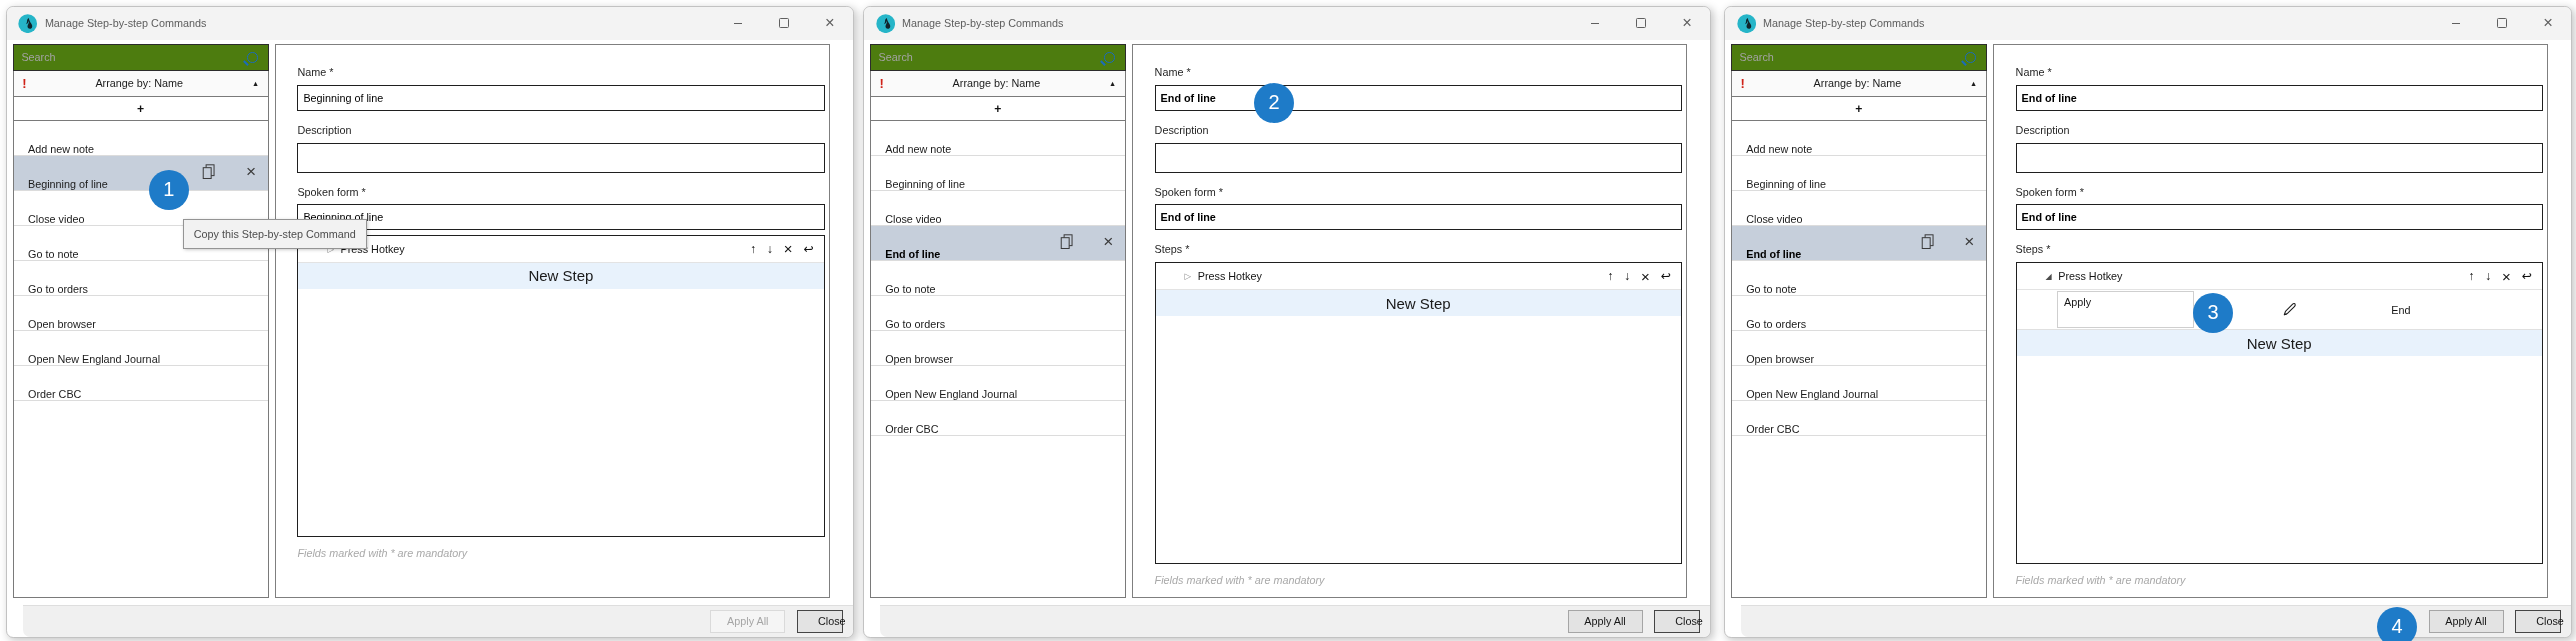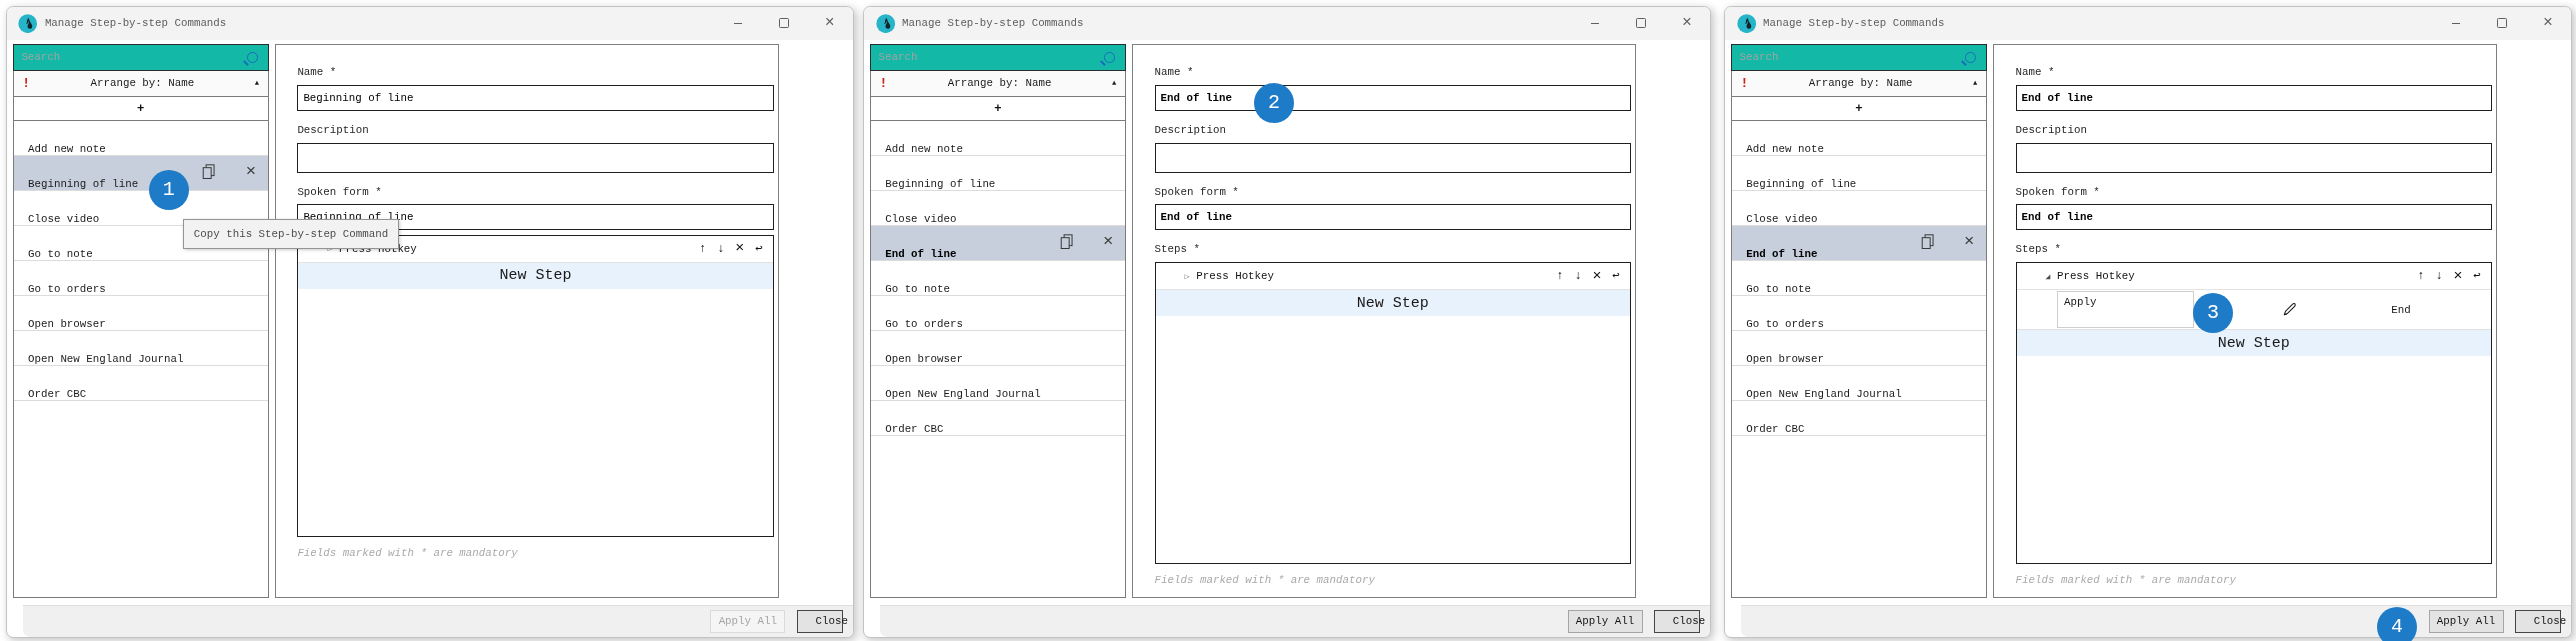--- a/index.html
+++ b/index.html
@@ -1,31 +1,31 @@
 <!DOCTYPE html>
 <html style="font-size:11.5px"><head>
 <meta charset="utf-8">
 <style>
   html,body{margin:0;padding:0;background:#ffffff;width:2576px;height:641px;overflow:hidden;
     font-family:"Liberation Sans","DejaVu Sans",sans-serif;-webkit-font-smoothing:antialiased;}
   .window{position:absolute;top:5.8px;width:846px;height:630px;background:#fff;border:0.7px solid #c2c2c2;
-    border-radius:7.2px;box-shadow:2.2px 2.2px 8.6px rgba(0,0,0,.22);font-family:Liberation Mono, monospace;}
+    border-radius:7.2px;box-shadow:2.2px 2.2px 8.6px rgba(0,0,0,.22);}
   
   .titlebar{position:absolute;left:0;top:0;right:0;height:33px;background:#f3f3f3;
     border-radius:7.2px 7.2px 0 0;display:flex;align-items:center;padding-left:11.5px;box-sizing:border-box;}
   .app-icon{width:19.4px;height:19.4px;flex:0 0 19.4px;}
   .title{margin-left:7.2px;font-size:10.8px;color:#5d5d5d;}
   .win-controls{margin-left:auto;display:flex;height:100%;}
   .win-btn{width:46px;height:100%;display:flex;align-items:center;justify-content:center;color:#5f5f5f;}
   .min-glyph{width:8.6px;border-top:1px solid #5f5f5f;display:inline-block;}
   .max-glyph{width:8px;height:8px;border:1px solid #5f5f5f;border-radius:1.4px;display:inline-block;}
   .win-btn.close{font-size:16.5px;font-weight:300;padding-bottom:2.2px;box-sizing:border-box;}
   
   .sidebar{position:absolute;left:5.8px;top:37px;width:256px;height:554px;display:flex;flex-direction:column;box-sizing:border-box;}
-  .search-box{height:27px;box-sizing:border-box;border:1.4px solid #2c2c2c;background:#14b8a6;display:flex;align-items:center;padding:0 7.2px 0 5.8px;}
+  .search-box{height:27px;box-sizing:border-box;border:1.4px solid #2c2c2c;background:#4d7c0f;display:flex;align-items:center;padding:0 7.2px 0 5.8px;}
   .search-input{flex:1;border:none;outline:none;font-size:10.8px;color:#222;font-family:inherit;background:transparent;}
   .search-input::placeholder{color:#a3a3a3;}
   .mag{position:relative;width:8.6px;height:8.6px;border:1.9px solid #1a6bbd;border-radius:50%;margin-right:2.9px;}
   .mag::after{content:"";position:absolute;width:5.8px;height:1.9px;background:#1a6bbd;left:-5px;bottom:-2.2px;transform:rotate(45deg);}
   .arrange-row{height:26px;box-sizing:border-box;border-left:0.7px solid #7a7a7a;border-right:0.7px solid #7a7a7a;
     border-bottom:0.7px solid #7a7a7a;background:#fafafa;display:flex;align-items:center;padding:0 8.6px;}
   .alert{color:#cf2218;font-weight:bold;font-size:13px;}
   .arrange-label{flex:1;text-align:center;font-size:10.8px;color:#1a1a1a;}
   .collapse{font-size:7.2px;color:#1a1a1a;}
   .plus-row{height:24.5px;box-sizing:border-box;border-left:0.7px solid #7a7a7a;border-right:0.7px solid #7a7a7a;
@@ -34,21 +34,21 @@
   .cmd-list{flex:1;box-sizing:border-box;border-left:0.7px solid #7a7a7a;border-right:0.7px solid #7a7a7a;
     border-bottom:0.7px solid #7a7a7a;background:#fff;overflow:hidden;}
   .cmd-row{height:35px;box-sizing:border-box;border-bottom:0.7px solid #dcdcdc;display:flex;align-items:flex-end;
     padding:6.5px 7.2px 0 14.4px;font-size:10.8px;color:#1b1b1b;position:relative;}
   .cmd-row.selected{background:#c6cfdb;}
   .cmd-row .bv{font-weight:bold;color:#000;}
   .row-icons{position:absolute;right:5.8px;top:4.3px;display:flex;align-items:center;}
   .copy-btn{width:21.6px;height:21.6px;display:flex;align-items:center;justify-content:center;margin-right:20px;}
   .del-btn{width:21.6px;height:21.6px;display:flex;align-items:center;justify-content:center;font-size:17.3px;color:#3b3b3b;line-height:1;}
   
-  .form-panel{position:absolute;left:268px;top:37px;width:504px;height:554px;box-sizing:border-box;
+  .form-panel{position:absolute;left:268px;top:37px;width:555px;height:554px;box-sizing:border-box;
     border:0.7px solid #7f7f7f;background:#fff;padding:0 4.3px 0 21.6px;}
   .f-label{margin-top:13px;font-size:10.8px;color:#262626;height:14.4px;}
   .f-label.first{margin-top:21.6px;}
   .f-input{margin-top:4.3px;height:26px;box-sizing:border-box;border:1.1px solid #1f1f1f;background:#fff;
     display:flex;align-items:center;padding-left:5px;font-size:10.8px;color:#000;}
   .f-input.desc{height:30px;}
   .f-input .bv{font-weight:bold;}
   .steps-box{margin-top:4.3px;height:302px;box-sizing:border-box;border:1.1px solid #1f1f1f;background:#fff;overflow:hidden;}
   .step-header{height:27px;box-sizing:border-box;border-bottom:0.7px solid #e3e3e3;display:flex;align-items:center;padding:0 10px 0 29px;}
   .expander{font-size:8.6px;color:#8f8f8f;margin-right:6.5px;}

